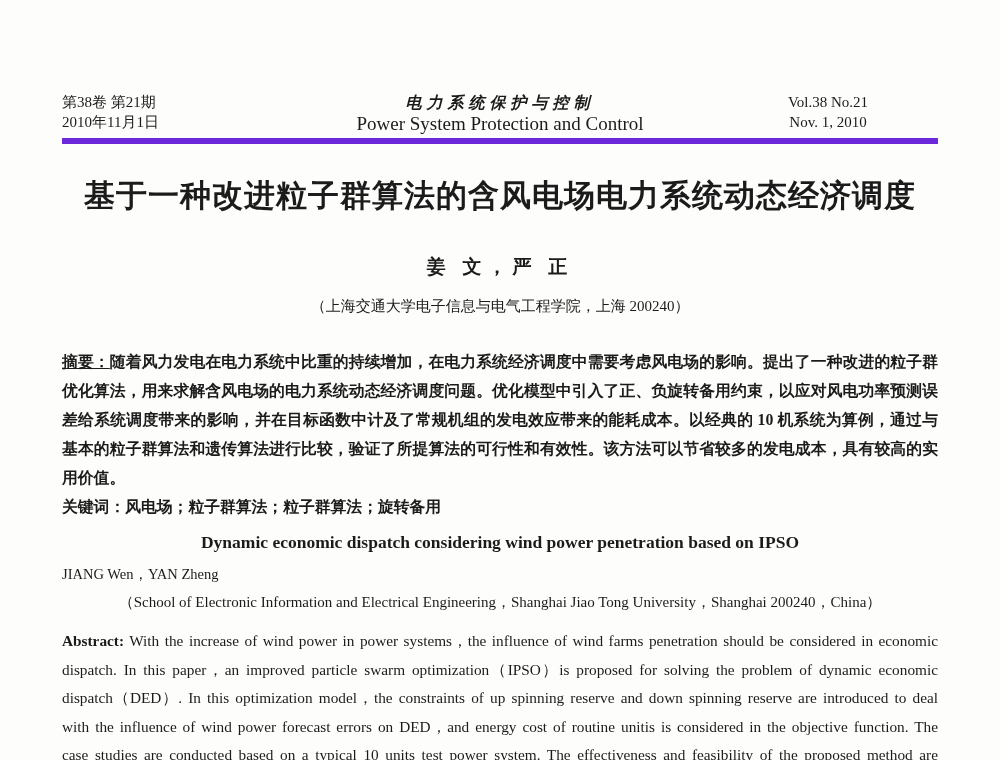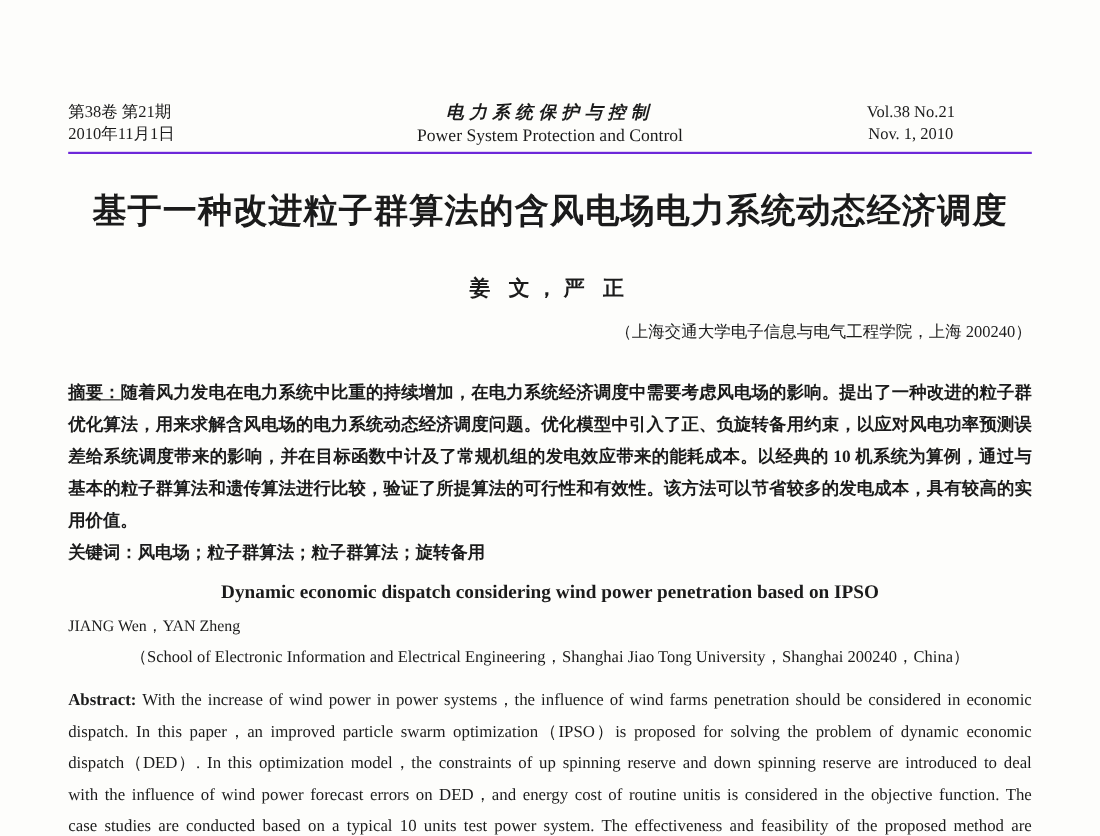--- a/index.html
+++ b/index.html
@@ -9,50 +9,50 @@
     overflow: hidden;
     color: #1b1b1b;
     font-family: "Liberation Serif", serif;
   }
   .page { width: 1000px; height: 760px; position: relative; overflow: hidden; }
   .content { margin: 0 62px; padding-top: 92px; }
 
   
   .jheader {
     display: flex; justify-content: space-between; align-items: flex-start;
-    border-bottom: 2px solid #6d28d9;
+    border-bottom: 6px solid #6d28d9;
     padding-bottom: 4px;
   }
   .jheader .col { line-height: 20px; font-size: 15px; }
   .jheader .left  { text-align: left;  width: 220px; }
   .jheader .mid   { text-align: center; flex: 1; }
   .jheader .right { text-align: center; width: 220px; }
   .jname-cn {
     font-size: 16px; font-weight: bold; font-style: italic;
     letter-spacing: 5px; line-height: 22px;
   }
-  .jname-en { font-size: 16px; line-height: 20px; }
+  .jname-en { font-size: 19px; line-height: 20px; }
 
   
   .title-cn {
     margin-top: 30px;
     text-align: center;
     font-family: "Liberation Sans", sans-serif;
     font-weight: bold;
     font-size: 31px;
     line-height: 44px;
     letter-spacing: 1px;
   }
 
   .authors-cn {
     margin-top: 36px; text-align: center;
     font-size: 19px; line-height: 26px; letter-spacing: 6px; font-weight: 600;
   }
   .affil-cn {
-    margin-top: 15px; text-align: right;
+    margin-top: 15px; text-align: center;
     font-size: 15px; line-height: 22px; font-weight: 500;
   }
 
   
   .abs-cn {
     margin-top: 30px;
     font-size: 15.8px; line-height: 29px;
     text-align: justify;
     font-weight: 600;
   }

